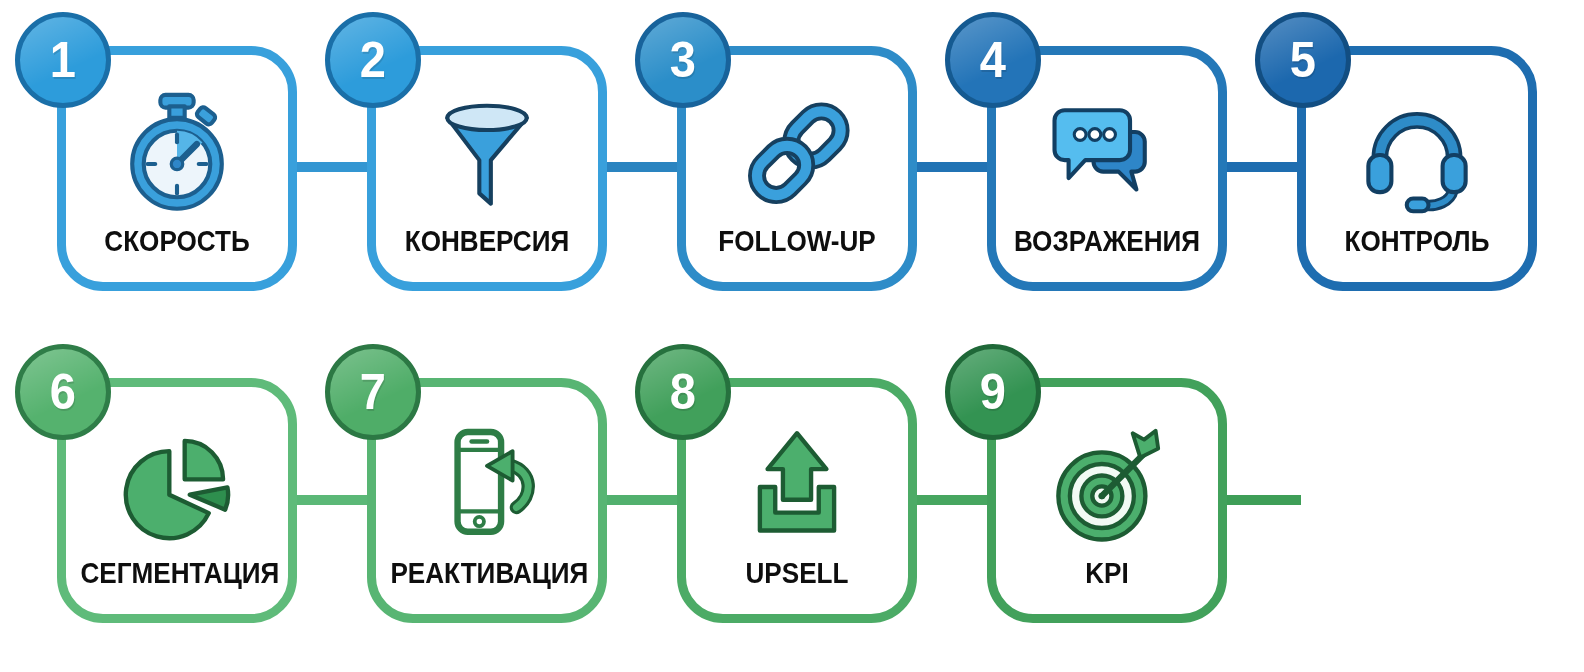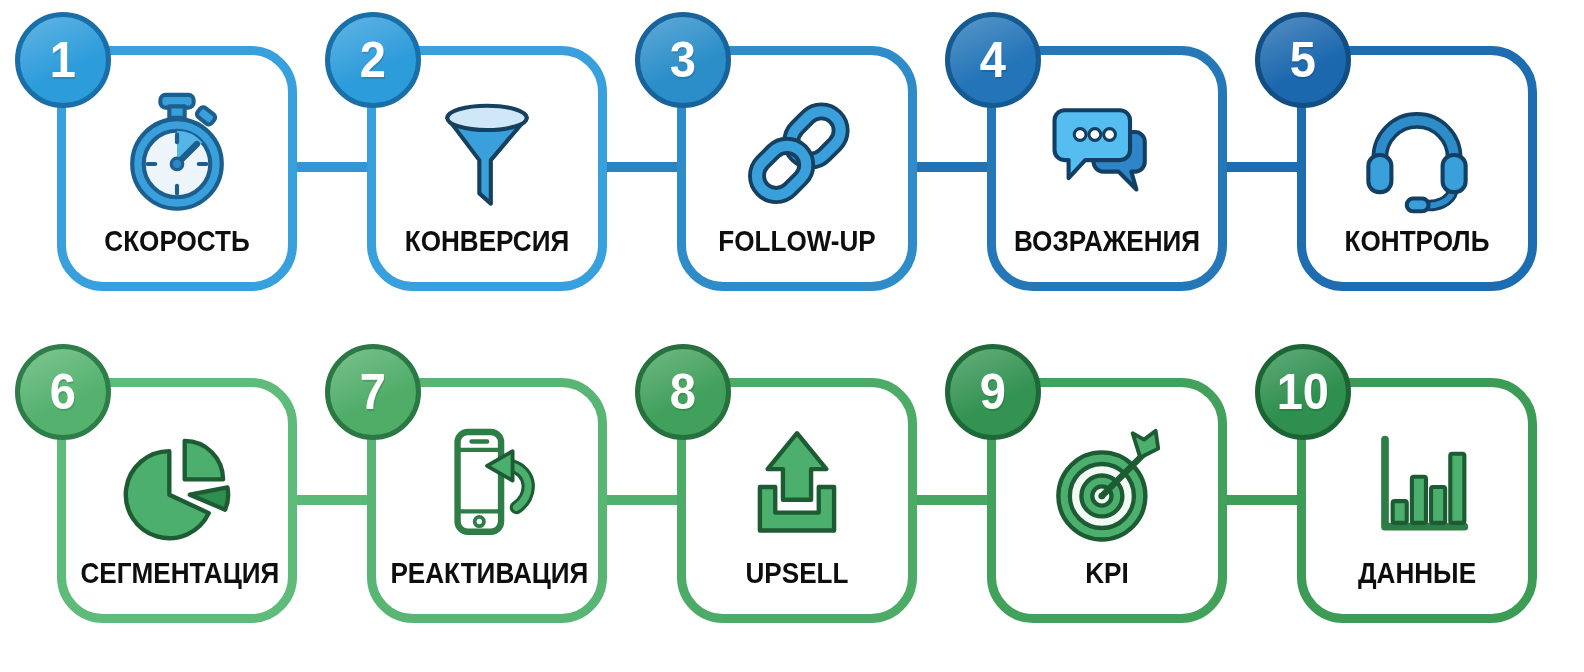--- a/index.html
+++ b/index.html
@@ -203,29 +203,14 @@
         <circle cx="46" cy="57" r="16" fill="#4CAF6D" stroke="#1D5C33" stroke-width="3.4"></circle>
         <circle cx="46" cy="57" r="7.5" fill="#F2FAF4" stroke="#1D5C33" stroke-width="3.4"></circle>
         <line x1="46" y1="57" x2="83" y2="20" stroke="#1D5C33" stroke-width="5" stroke-linecap="round"></line>
         <circle cx="46" cy="57" r="2.6" fill="#1D5C33"></circle>
         <path d="M76,27 L70,8 L79,13 L88,6 L90,20 Z" fill="#4CAF6D" stroke="#1D5C33" stroke-width="3" stroke-linejoin="round"></path>
       </svg>
     </div>
     <div class="label">KPI</div>
   </div>
 
-  <div class="card s10 rowB col4">
-    <div class="badge">
-      <span>10</span>
-      </div>
-    <div class="iconbox">
-      <svg viewBox="0 0 100 100">
-        <path d="M25,13 L25,81 L87,81" fill="none" stroke="#2E7D46" stroke-width="6" stroke-linecap="round" stroke-linejoin="round"></path>
-        <rect x="31" y="61" width="11" height="17" rx="1.5" fill="#4CAF6D" stroke="#1D5C33" stroke-width="3.2"></rect>
-        <rect x="46" y="42" width="11" height="36" rx="1.5" fill="#4CAF6D" stroke="#1D5C33" stroke-width="3.2"></rect>
-        <rect x="61" y="50" width="11" height="28" rx="1.5" fill="#4CAF6D" stroke="#1D5C33" stroke-width="3.2"></rect>
-        <rect x="76" y="24" width="11" height="54" rx="1.5" fill="#4CAF6D" stroke="#1D5C33" stroke-width="3.2"></rect>
-      </svg>
-    </div>
-    <div class="label">ДАННЫЕ</div>
-  </div>
 
 </div>
 
 </body></html>

